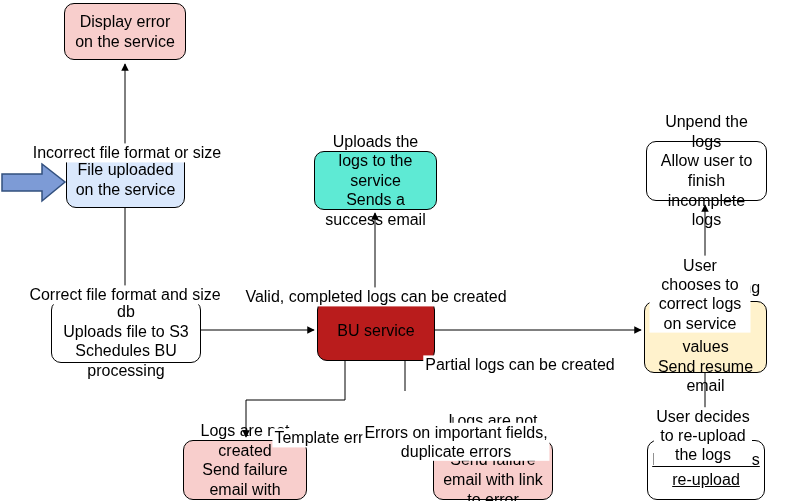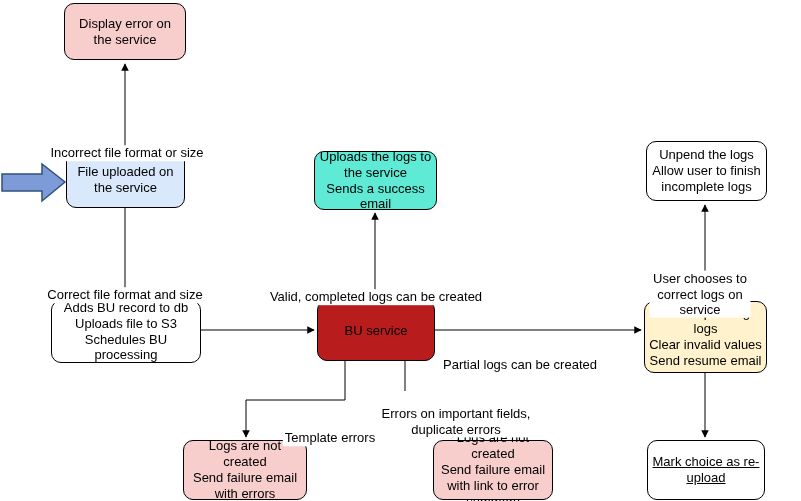--- a/index.html
+++ b/index.html
@@ -1,21 +1,21 @@
 <!DOCTYPE html>
 <html><head>
 <meta charset="utf-8">
 <style>
   html, body { margin: 0; padding: 0; background: #ffffff; }
   #canvas {
     position: relative;
     width: 801px; height: 501px;
     background: #ffffff;
     font-family: "Liberation Sans", "DejaVu Sans", sans-serif;
-    font-size: 13px; color: #000;
+    font-size: 16px; color: #000;
     overflow: hidden;
   }
   #edges { position: absolute; left: 0; top: 0; width: 801px; height: 501px; }
   .node {
     position: absolute;
     box-sizing: border-box;
     border: 1px solid #000;
     border-radius: 10px;
     display: flex; align-items: center; justify-content: center;
     text-align: center;
@@ -44,21 +44,21 @@
   #n-unpend          { left: 646px; top: 141px; width: 121px; height: 60px; }
   #n-mark-choice     { left: 647px; top: 440px; width: 118px; height: 60px; }
   #n-logs-template   { left: 183px; top: 440px; width: 124px; height: 60px; }
   #n-logs-fields     { left: 433px; top: 440px; width: 120px; height: 60px; }
   
   #l-incorrect  { left: 127px; top: 115px; }
   #l-correct    { left: 125px; top: 257px; }
   #l-valid      { left: 376px; top: 259px; }
   #l-partial    { left: 520px; top: 327px; }
   #l-template   { left: 330px; top: 400px; }
-  #l-fields     { left: 456px; top: 384px; }
+  #l-fields     { left: 456px; top: 404px; }
   #l-chooses    { left: 700px; top: 256px; }
   #l-decides    { left: 703px; top: 398px; }
 </style>
 </head>
 <body>
 
 <div id="canvas">
 
   <svg id="edges" viewBox="0 0 801 501" xmlns="http://www.w3.org/2000/svg">
     <defs>
@@ -110,14 +110,15 @@
 Send failure email with link to error summary</div>
 
   <div class="elabel" id="l-incorrect">Incorrect file format or size</div>
   <div class="elabel" id="l-correct">Correct file format and size</div>
   <div class="elabel" id="l-valid">Valid, completed logs can be created</div>
   <div class="elabel" id="l-partial">Partial logs can be created</div>
   <div class="elabel" id="l-template">Template errors</div>
   <div class="elabel" id="l-fields">Errors on important fields,
 duplicate errors</div>
   <div class="elabel" id="l-chooses">User chooses to correct logs on service</div>
+  <div class="elabel" id="l-decides">User decides to re-upload the logs</div>
 
 </div>
 
 </body></html>

